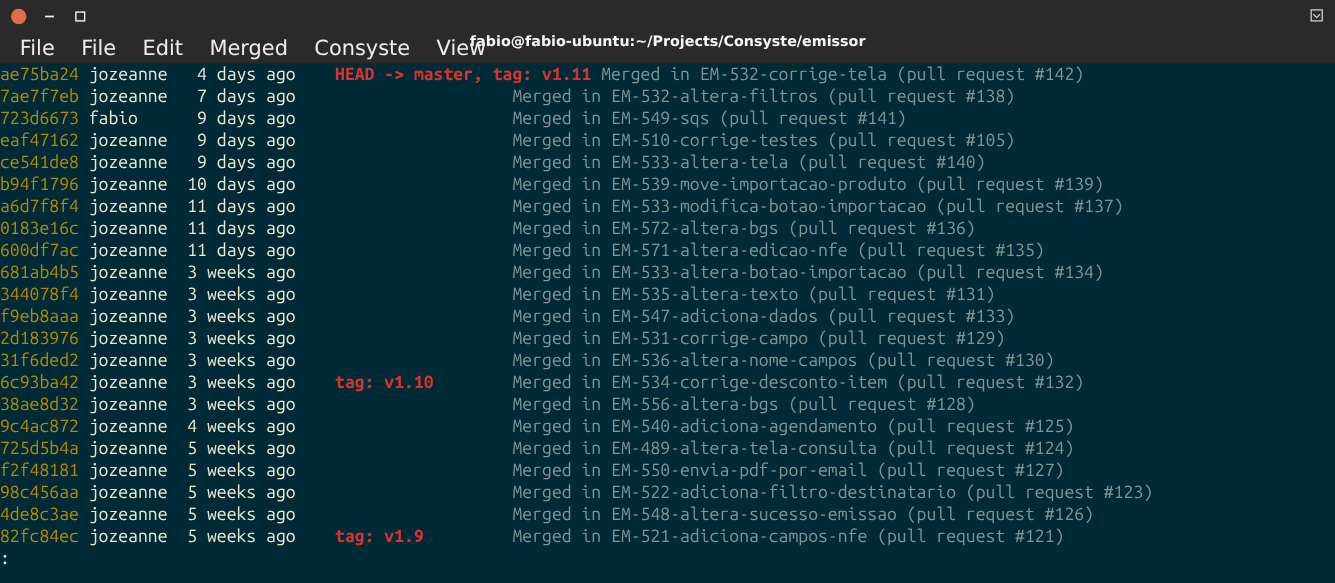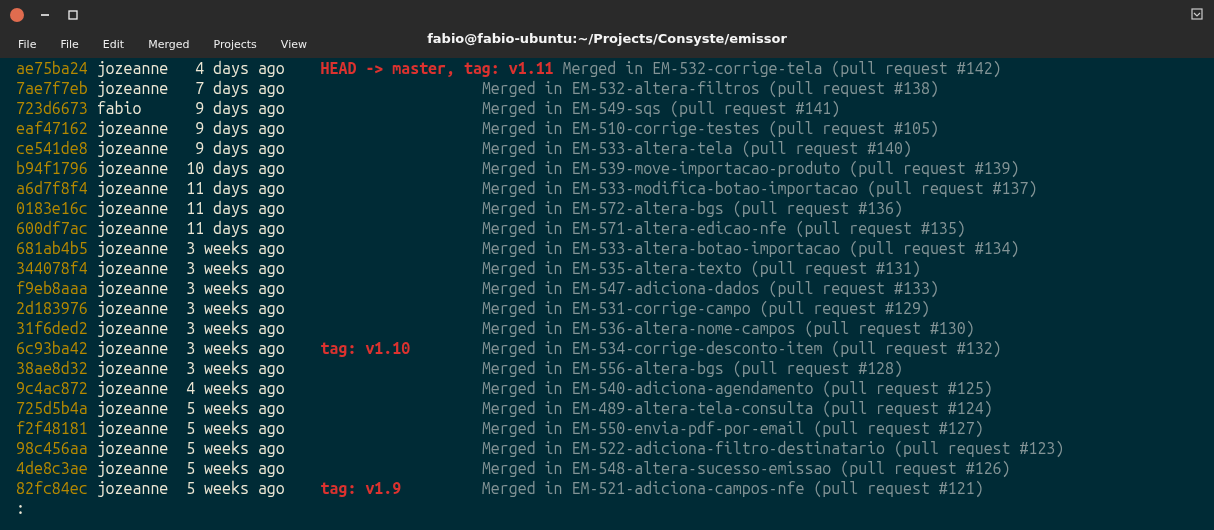--- a/index.html
+++ b/index.html
@@ -64,33 +64,33 @@
       height: 16px;
       color: #d0d0d0;
     }
     .menubar {
       height: 28px;
       background: #2a2a2a;
       display: flex;
       align-items: center;
       padding: 0 8px;
       gap: 4px;
-      font-size: 11px;
+      font-size: 19px;
     }
     .menu-item {
       color: #eee;
       padding: 4px 10px;
       cursor: pointer;
     }
     .terminal {
       font-family: "Ubuntu Mono", "DejaVu Sans Mono", "Liberation Mono", monospace;
       font-size: 16px;
       line-height: 20px;
       background: #002b36;
-      padding: 0 16px;
+      padding: 0 0;
       white-space: pre;
       color: #839496;
     }
     .log-row { display: block; }
     .hash { color: #b58900; display: inline-block; width: 9ch; }
     .author { color: #eee8d5; display: inline-block; width: 9ch; }
     .age { color: #eee8d5; display: inline-block; width: 12ch; text-align: right; }
     .pad { display: inline-block; width: 4ch; }
     .ref { color: #dc322f; font-weight: bold; display: inline-block; }
     .ref-slot { display: inline-block; min-width: 18ch; }
@@ -123,17 +123,17 @@
         </svg>
     </span>
   </div>
 </div>
 
 <div class="menubar">
   <span class="menu-item">File</span>
   <span class="menu-item">File</span>
   <span class="menu-item">Edit</span>
   <span class="menu-item">Merged</span>
-  <span class="menu-item">Projects</span>
+  <span class="menu-item">Consyste</span>
   <span class="menu-item">View</span>
 </div>
 
 <div class="terminal" id="terminal"><span class="log-row"><span class="hash">ae75ba24</span><span class="author">jozeanne</span><span class="age">4 days ago</span><span class="pad">    </span><span class="ref">HEAD -&gt; master, tag: v1.11</span><span class="msg"> Merged in EM-532-corrige-tela (pull request #142)</span></span><span class="log-row"><span class="hash">7ae7f7eb</span><span class="author">jozeanne</span><span class="age">7 days ago</span><span class="pad">    </span><span class="ref-slot">                  </span><span class="msg">Merged in EM-532-altera-filtros (pull request #138)</span></span><span class="log-row"><span class="hash">723d6673</span><span class="author">fabio</span><span class="age">9 days ago</span><span class="pad">    </span><span class="ref-slot">                  </span><span class="msg">Merged in EM-549-sqs (pull request #141)</span></span><span class="log-row"><span class="hash">eaf47162</span><span class="author">jozeanne</span><span class="age">9 days ago</span><span class="pad">    </span><span class="ref-slot">                  </span><span class="msg">Merged in EM-510-corrige-testes (pull request #105)</span></span><span class="log-row"><span class="hash">ce541de8</span><span class="author">jozeanne</span><span class="age">9 days ago</span><span class="pad">    </span><span class="ref-slot">                  </span><span class="msg">Merged in EM-533-altera-tela (pull request #140)</span></span><span class="log-row"><span class="hash">b94f1796</span><span class="author">jozeanne</span><span class="age">10 days ago</span><span class="pad">    </span><span class="ref-slot">                  </span><span class="msg">Merged in EM-539-move-importacao-produto (pull request #139)</span></span><span class="log-row"><span class="hash">a6d7f8f4</span><span class="author">jozeanne</span><span class="age">11 days ago</span><span class="pad">    </span><span class="ref-slot">                  </span><span class="msg">Merged in EM-533-modifica-botao-importacao (pull request #137)</span></span><span class="log-row"><span class="hash">0183e16c</span><span class="author">jozeanne</span><span class="age">11 days ago</span><span class="pad">    </span><span class="ref-slot">                  </span><span class="msg">Merged in EM-572-altera-bgs (pull request #136)</span></span><span class="log-row"><span class="hash">600df7ac</span><span class="author">jozeanne</span><span class="age">11 days ago</span><span class="pad">    </span><span class="ref-slot">                  </span><span class="msg">Merged in EM-571-altera-edicao-nfe (pull request #135)</span></span><span class="log-row"><span class="hash">681ab4b5</span><span class="author">jozeanne</span><span class="age">3 weeks ago</span><span class="pad">    </span><span class="ref-slot">                  </span><span class="msg">Merged in EM-533-altera-botao-importacao (pull request #134)</span></span><span class="log-row"><span class="hash">344078f4</span><span class="author">jozeanne</span><span class="age">3 weeks ago</span><span class="pad">    </span><span class="ref-slot">                  </span><span class="msg">Merged in EM-535-altera-texto (pull request #131)</span></span><span class="log-row"><span class="hash">f9eb8aaa</span><span class="author">jozeanne</span><span class="age">3 weeks ago</span><span class="pad">    </span><span class="ref-slot">                  </span><span class="msg">Merged in EM-547-adiciona-dados (pull request #133)</span></span><span class="log-row"><span class="hash">2d183976</span><span class="author">jozeanne</span><span class="age">3 weeks ago</span><span class="pad">    </span><span class="ref-slot">                  </span><span class="msg">Merged in EM-531-corrige-campo (pull request #129)</span></span><span class="log-row"><span class="hash">31f6ded2</span><span class="author">jozeanne</span><span class="age">3 weeks ago</span><span class="pad">    </span><span class="ref-slot">                  </span><span class="msg">Merged in EM-536-altera-nome-campos (pull request #130)</span></span><span class="log-row"><span class="hash">6c93ba42</span><span class="author">jozeanne</span><span class="age">3 weeks ago</span><span class="pad">    </span><span class="ref">tag: v1.10</span><span class="msg">        Merged in EM-534-corrige-desconto-item (pull request #132)</span></span><span class="log-row"><span class="hash">38ae8d32</span><span class="author">jozeanne</span><span class="age">3 weeks ago</span><span class="pad">    </span><span class="ref-slot">                  </span><span class="msg">Merged in EM-556-altera-bgs (pull request #128)</span></span><span class="log-row"><span class="hash">9c4ac872</span><span class="author">jozeanne</span><span class="age">4 weeks ago</span><span class="pad">    </span><span class="ref-slot">                  </span><span class="msg">Merged in EM-540-adiciona-agendamento (pull request #125)</span></span><span class="log-row"><span class="hash">725d5b4a</span><span class="author">jozeanne</span><span class="age">5 weeks ago</span><span class="pad">    </span><span class="ref-slot">                  </span><span class="msg">Merged in EM-489-altera-tela-consulta (pull request #124)</span></span><span class="log-row"><span class="hash">f2f48181</span><span class="author">jozeanne</span><span class="age">5 weeks ago</span><span class="pad">    </span><span class="ref-slot">                  </span><span class="msg">Merged in EM-550-envia-pdf-por-email (pull request #127)</span></span><span class="log-row"><span class="hash">98c456aa</span><span class="author">jozeanne</span><span class="age">5 weeks ago</span><span class="pad">    </span><span class="ref-slot">                  </span><span class="msg">Merged in EM-522-adiciona-filtro-destinatario (pull request #123)</span></span><span class="log-row"><span class="hash">4de8c3ae</span><span class="author">jozeanne</span><span class="age">5 weeks ago</span><span class="pad">    </span><span class="ref-slot">                  </span><span class="msg">Merged in EM-548-altera-sucesso-emissao (pull request #126)</span></span><span class="log-row"><span class="hash">82fc84ec</span><span class="author">jozeanne</span><span class="age">5 weeks ago</span><span class="pad">    </span><span class="ref">tag: v1.9</span><span class="msg">         Merged in EM-521-adiciona-campos-nfe (pull request #121)</span></span><span class="log-row prompt-line">:</span></div>
 
 </body></html>

